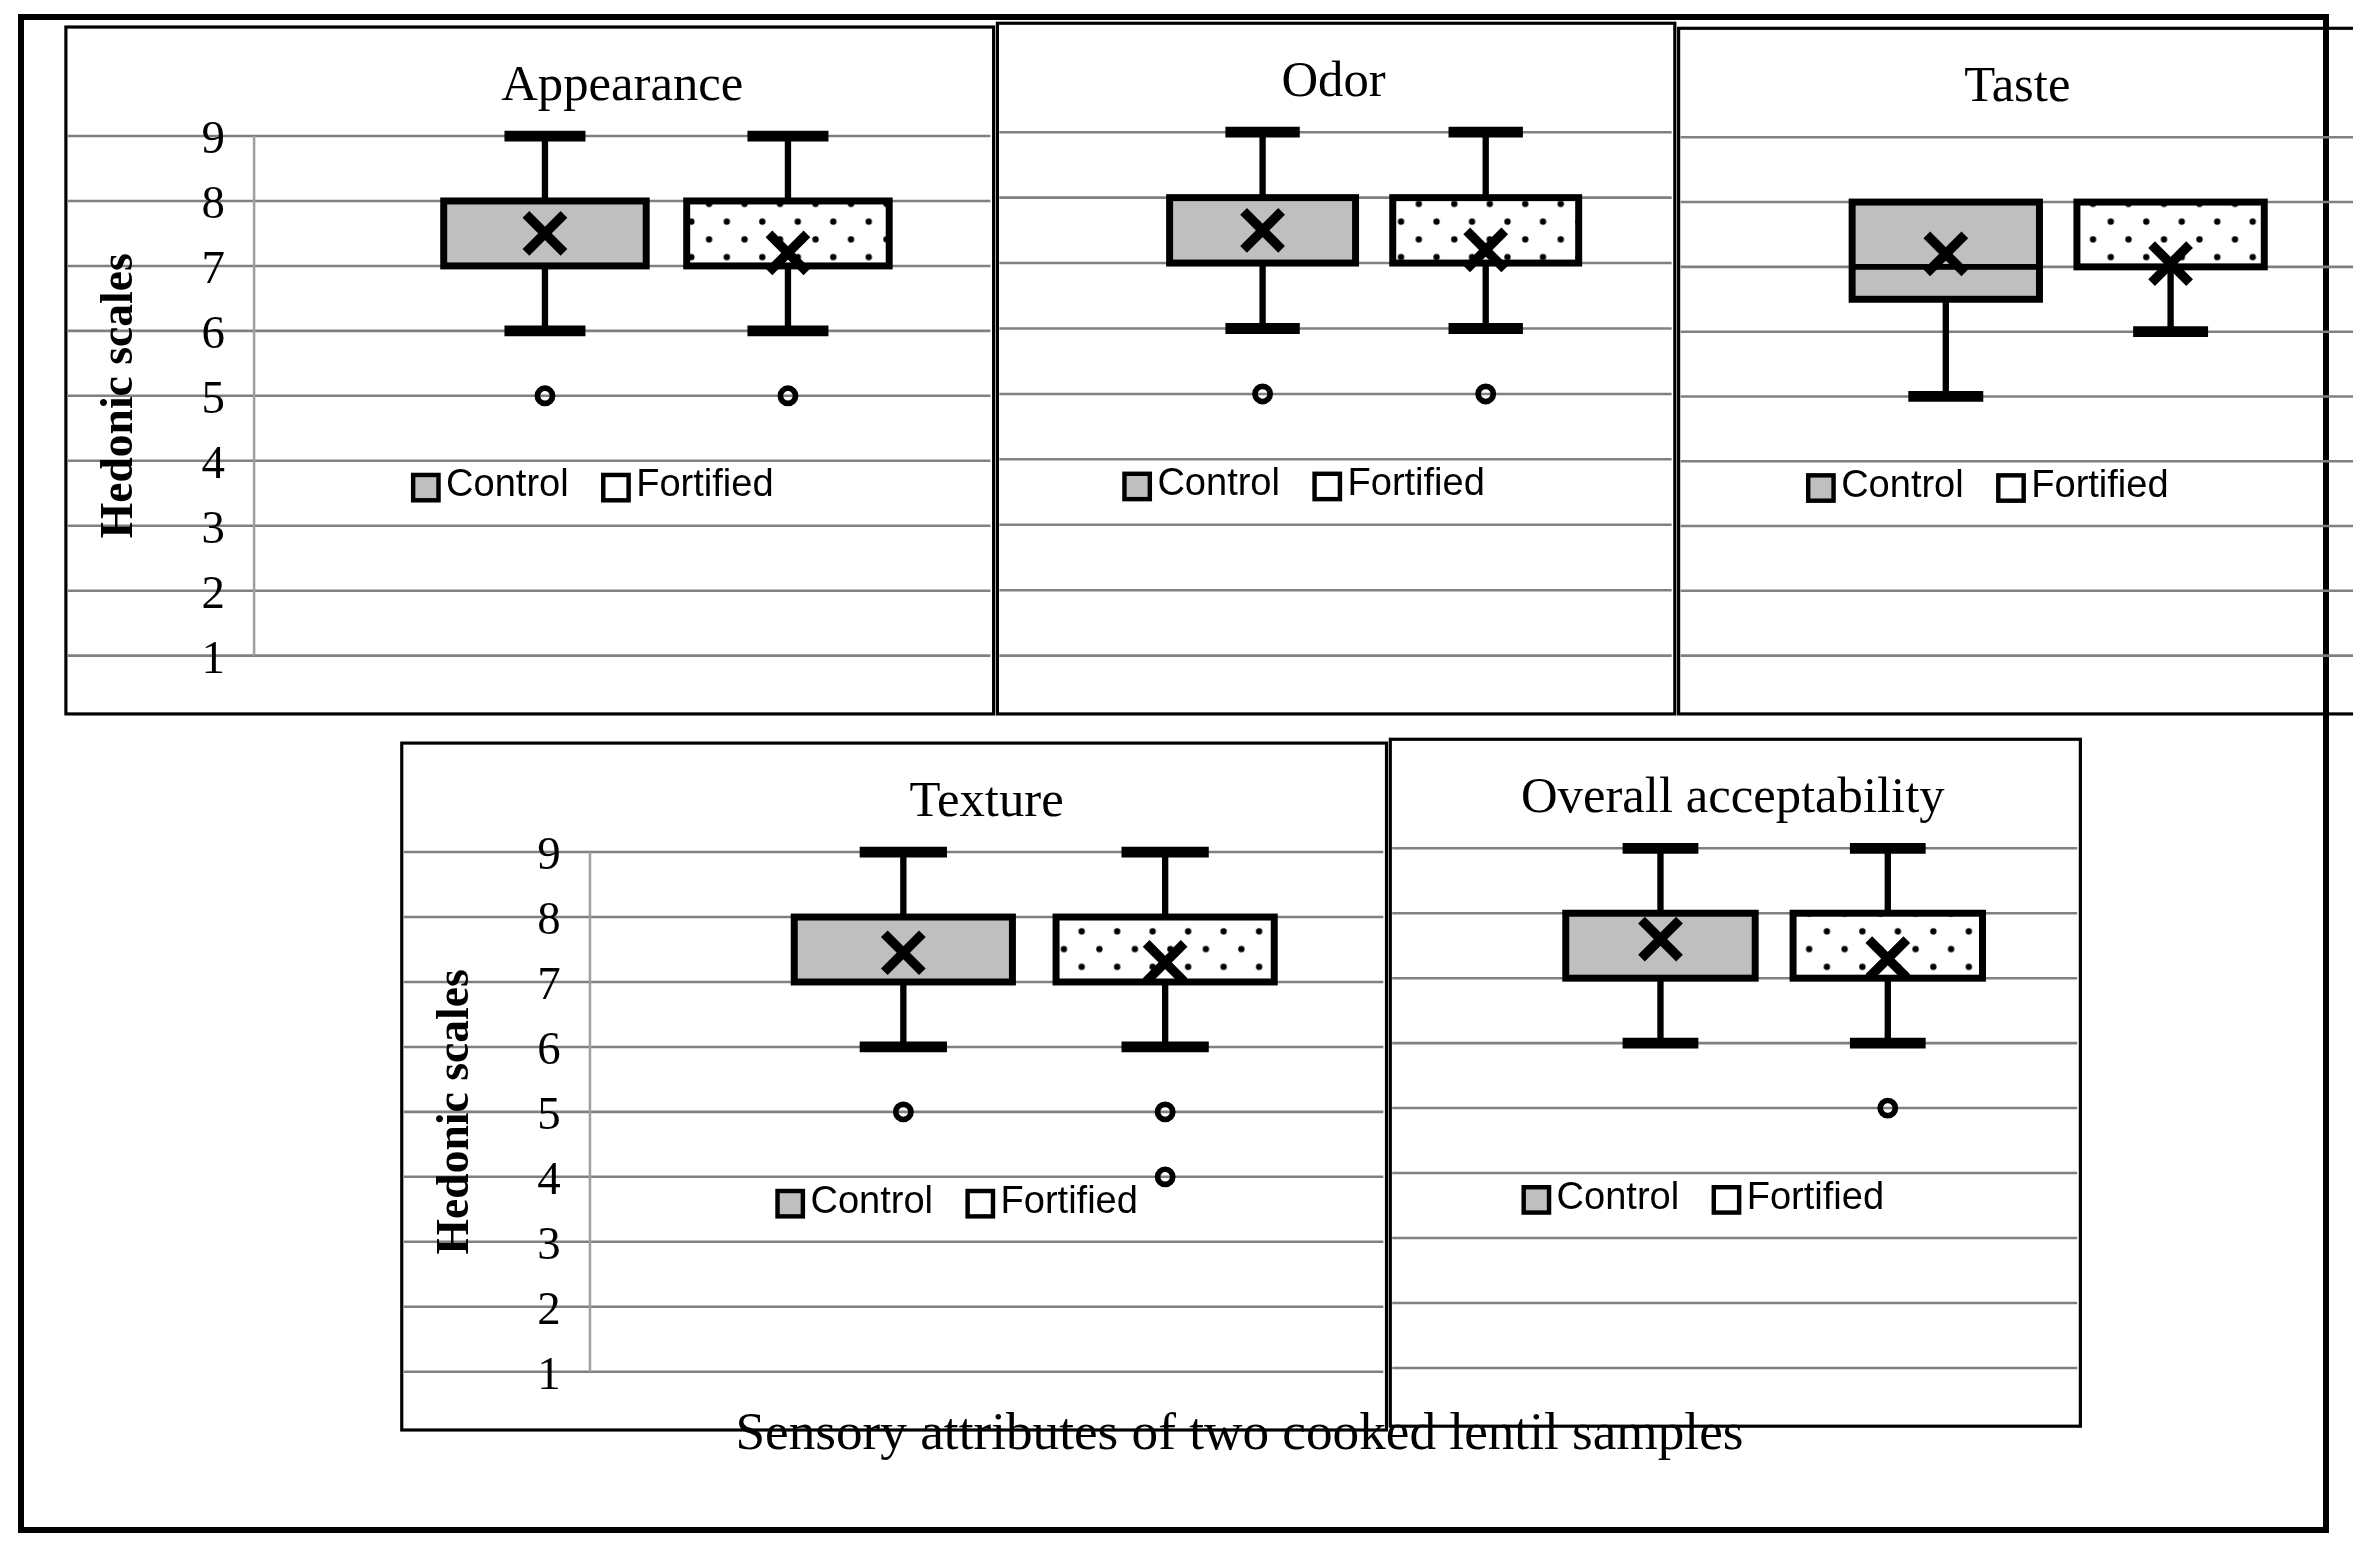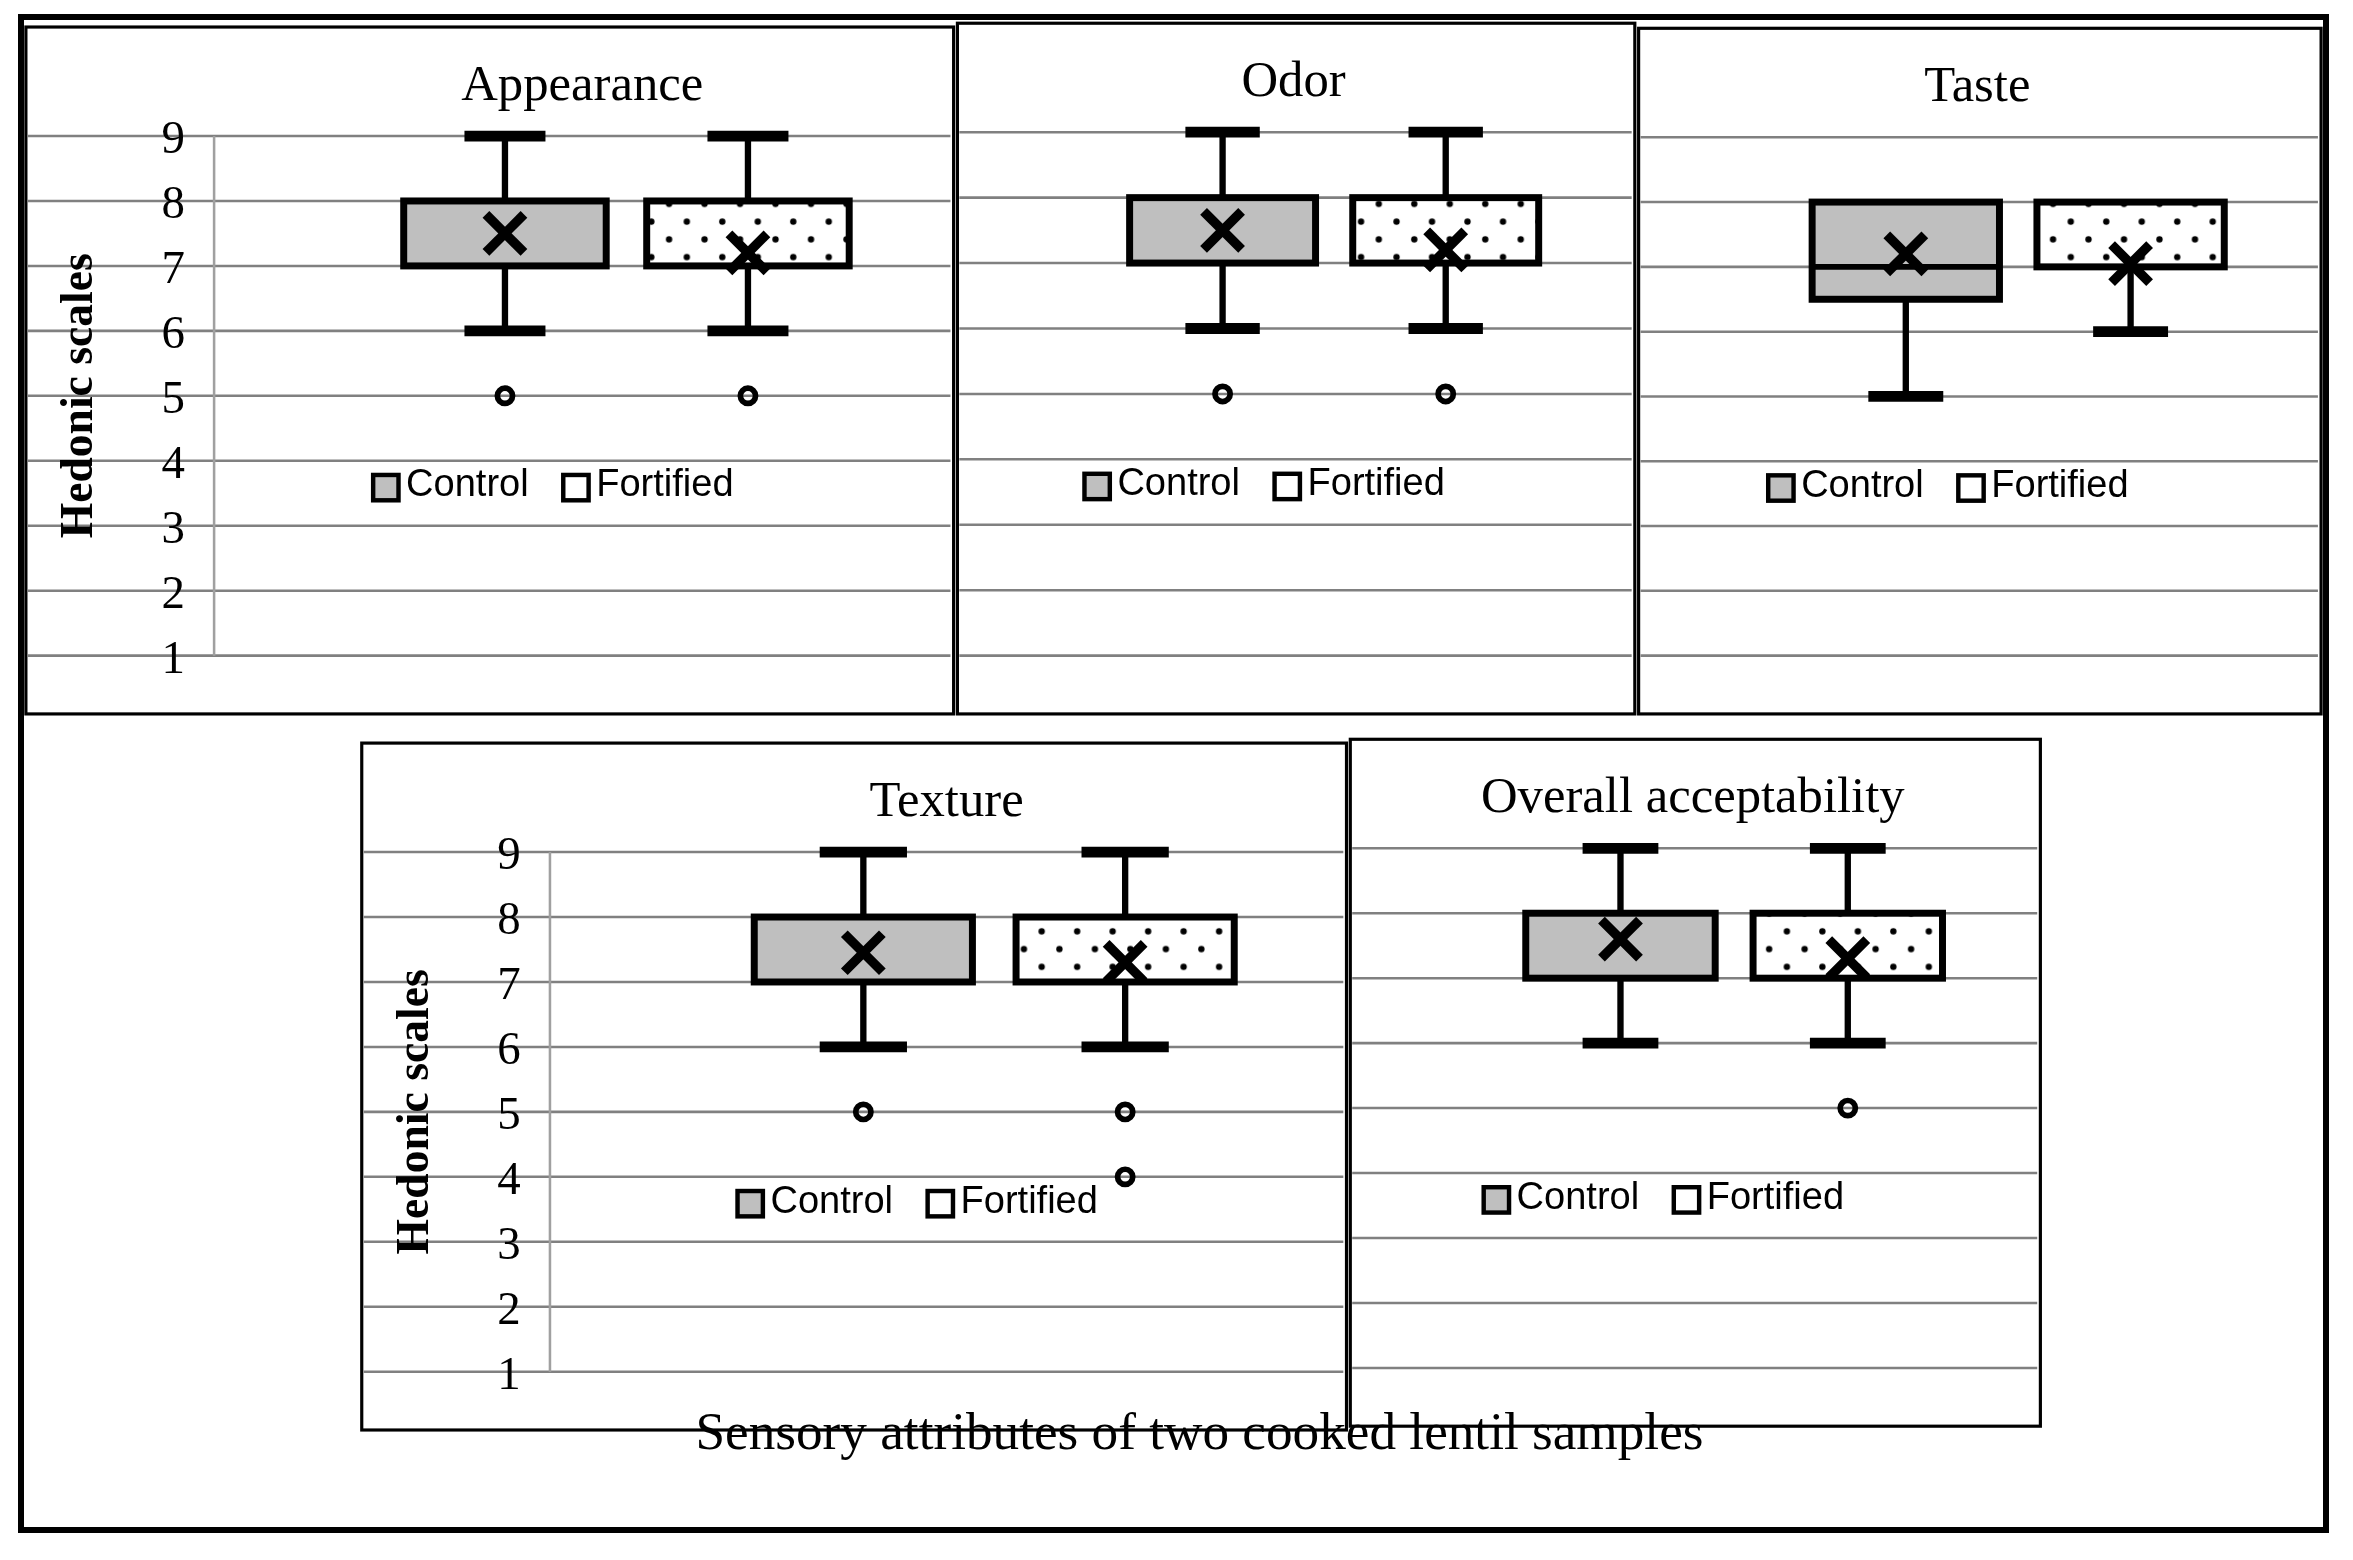--- a/index.html
+++ b/index.html
@@ -1,19 +1,19 @@
 <!DOCTYPE html>
 <html style="font-size:10px"><head>
 <meta charset="utf-8">
 <style>
   html,body{margin:0;padding:0;background:#ffffff;}
   body{width:2354px;height:1561px;font-family:"Liberation Serif",serif;}
   #figure-frame{
     position:absolute;left:18px;top:14px;width:2311px;height:1519px;
-    border:6.3px solid #000;background:#fff;box-sizing:border-box;
+    border:6.3px solid #000;background:#fff;box-sizing:border-box;padding-left:40px;
   }
   #figure-svg{display:block;}
   .panel-border{fill:none;stroke:#000;stroke-width:5;}
   .gridline{stroke:#808080;stroke-width:4;}
   .axis-line{stroke:#a0a0a0;stroke-width:4;}
   .tick-label{font-family:"Liberation Serif",serif;font-size:74px;fill:#000;text-anchor:end;}
   .panel-title{font-family:"Liberation Serif",serif;font-size:80px;fill:#000;text-anchor:middle;}
   .axis-title{font-family:"Liberation Serif",serif;font-size:72px;font-weight:bold;fill:#000;text-anchor:middle;}
   .caption-text{font-family:"Liberation Serif",serif;font-size:84px;fill:#000;text-anchor:middle;}
   .legend-text{font-family:"Liberation Sans",sans-serif;font-size:60px;fill:#000;}

